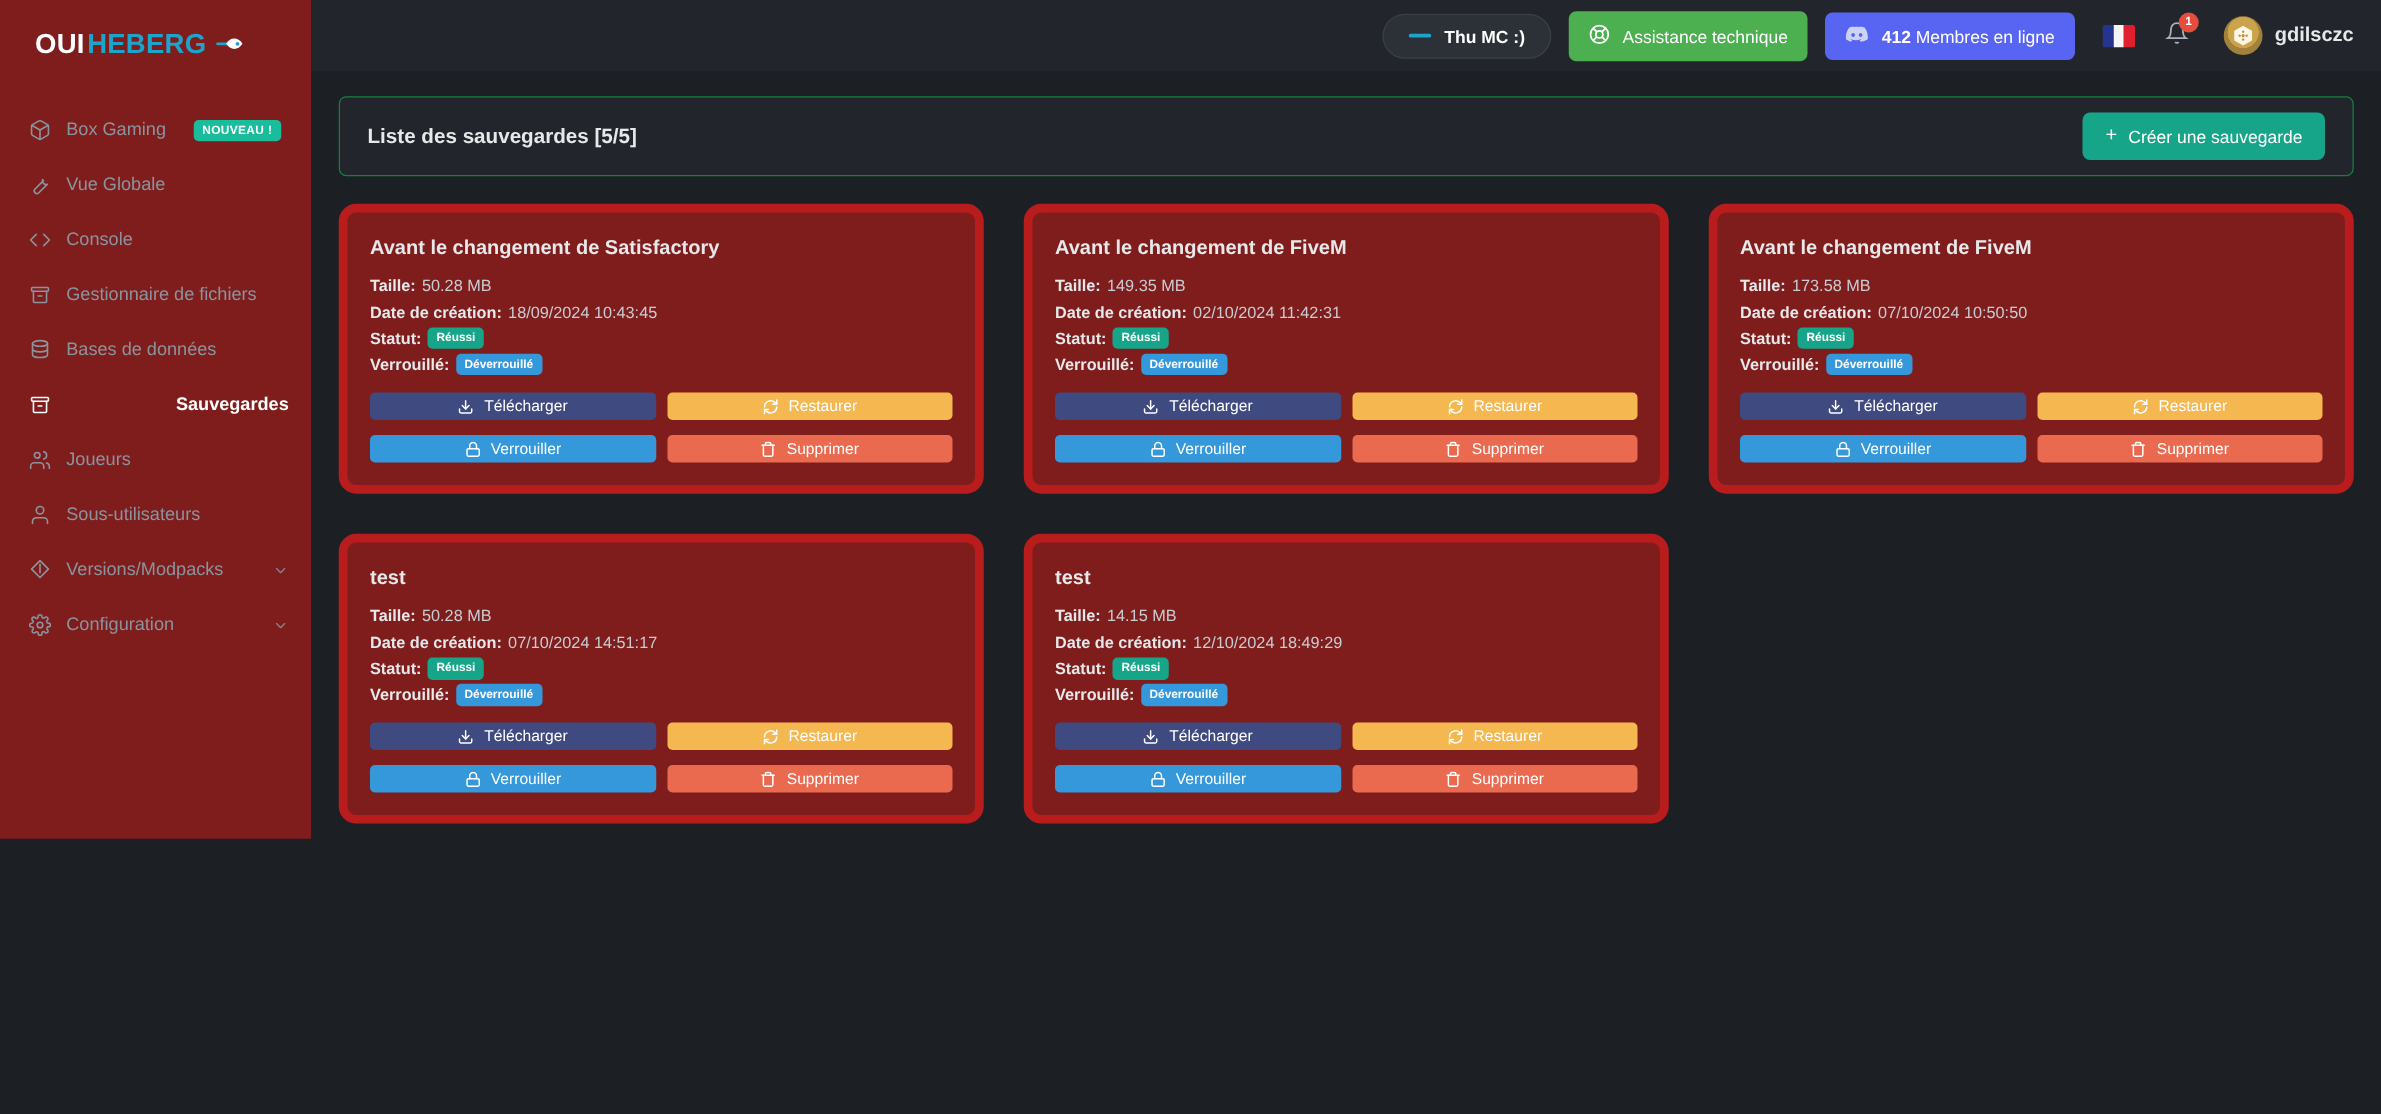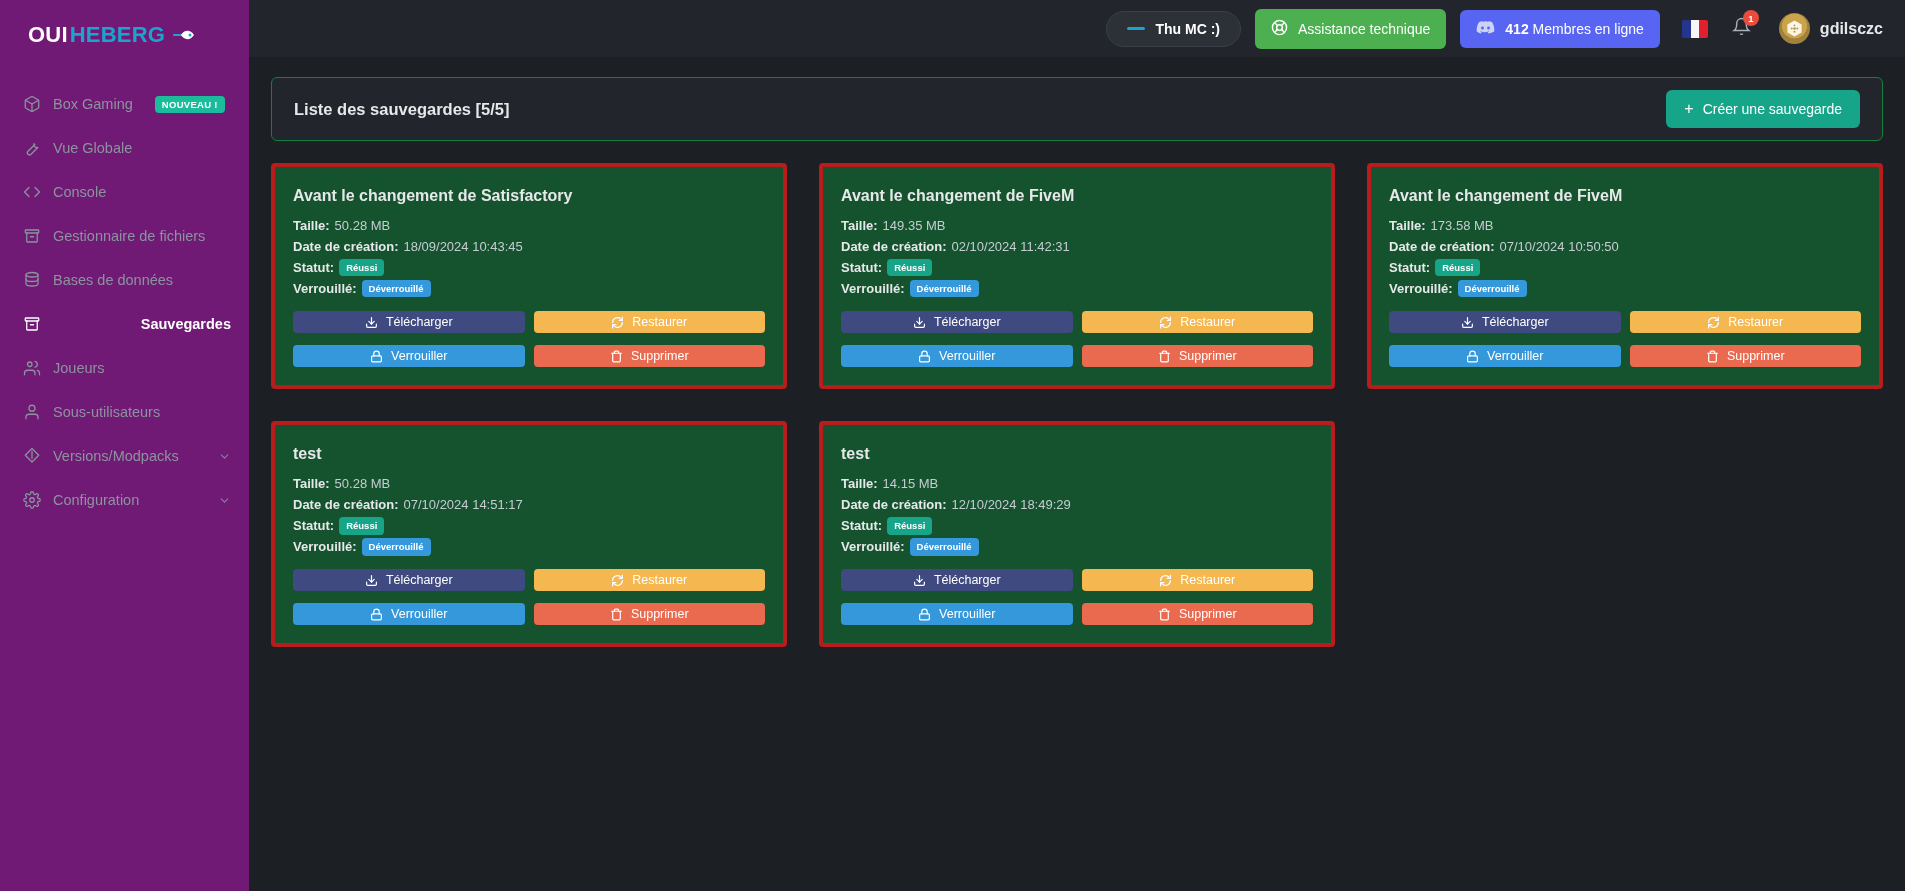--- a/index.html
+++ b/index.html
@@ -6,22 +6,22 @@
   html, body {
     width: 1905px; height: 891px;
     background: #1c2025;
     font-family: "Liberation Sans", sans-serif;
     overflow: hidden;
   }
   #app { display: flex; width: 1905px; height: 891px; }
 
   
   .sidebar {
-    width: 249px; min-width: 249px; height: 891px;
-    background: #701a75;
+    width: 249px; min-width: 249px; height: 671px;
+    background: #7f1d1d;
     display: flex; flex-direction: column;
     padding-top: 0;
   }
   .logo-wrap {
     height: 70px; display: flex; align-items: center;
     padding-left: 28px;
   }
   .logo { font-size: 22px; font-weight: 700; letter-spacing: .2px;
           display: flex; align-items: center; gap: 2px; }
   .logo .oui { color: #ffffff; }
@@ -105,21 +105,21 @@
     padding: 11px 18px; border-radius: 6px; cursor: pointer; border: none;
     font-family: "Liberation Sans", sans-serif;
   }
   .btn-create .plus { font-size: 16px; line-height: 1; }
 
   .grid {
     margin-top: 22px;
     display: grid; grid-template-columns: repeat(3, 1fr); gap: 32px;
   }
   .card {
-    background: #14532d; border: 4px solid #b91c1c; border-radius: 4px;
+    background: #7f1d1d; border: 7px solid #b91c1c; border-radius: 14px;
     padding: 20px 18px 18px 18px;
   }
   .card-title { color: #e6e8ea; font-size: 16px; font-weight: 700; margin-bottom: 10px; }
   .meta { color: #c7ccd2; font-size: 13px; line-height: 1.62; display: flex; align-items: center; flex-wrap: wrap; }
   .meta b { color: #e6e8ea; font-weight: 700; margin-right: 5px; }
   .pill {
     display: inline-block; font-size: 9.5px; font-weight: 700; color: #fff;
     padding: 3px 7px; border-radius: 4px; line-height: 1.2;
   }
   .pill.ok { background: #17a589; }

